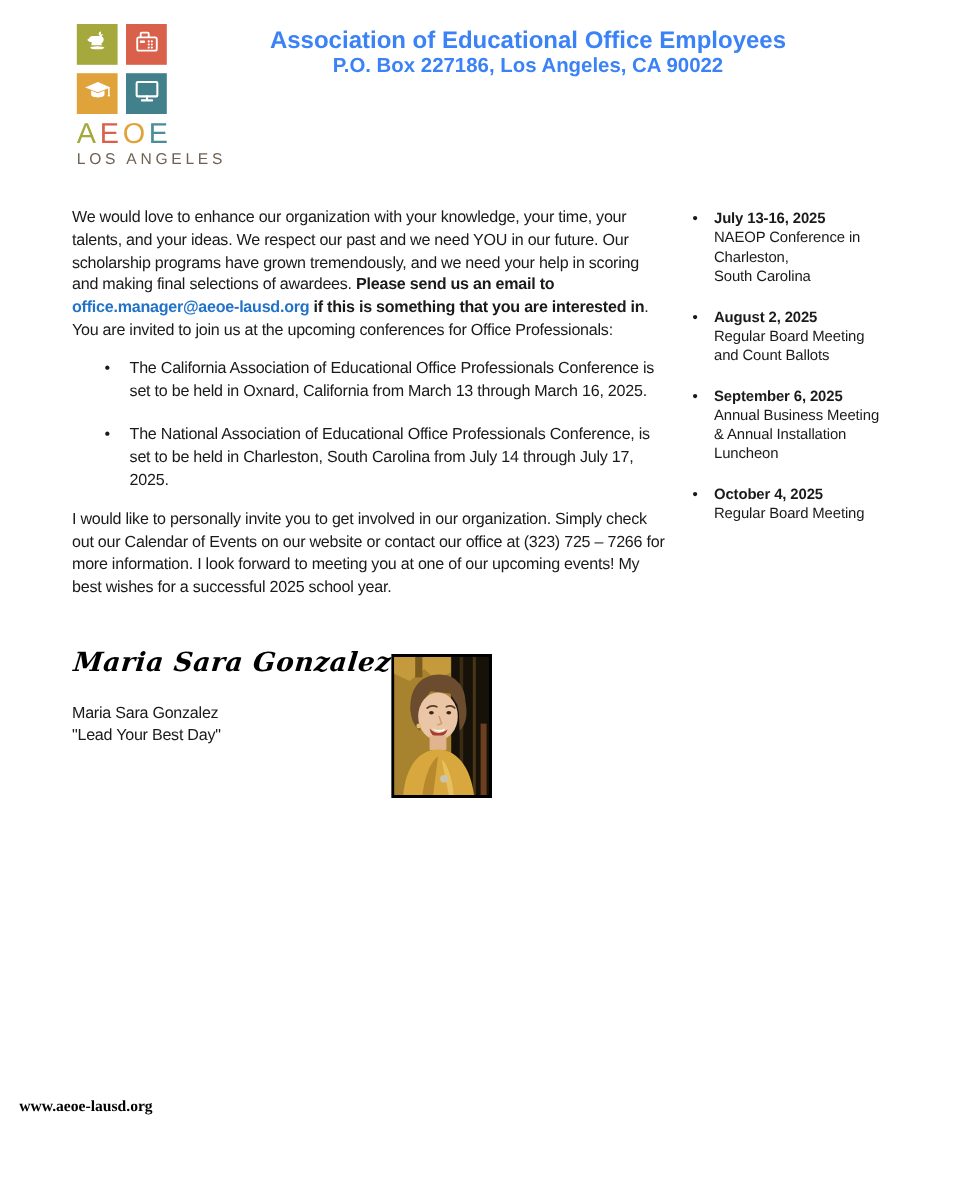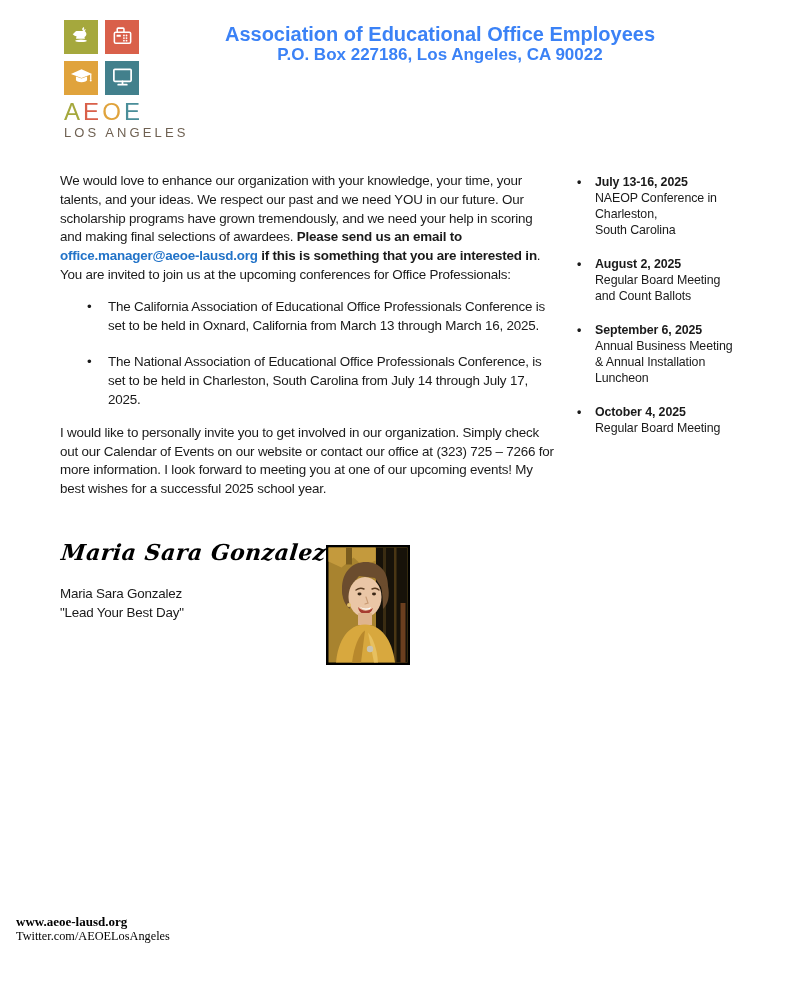--- a/index.html
+++ b/index.html
@@ -217,16 +217,15 @@
         </li>
         <li class="event">
           <div class="event-date">October 4, 2025</div>
           <div class="event-line">Regular Board Meeting</div>
         </li>
       </ul>
   </div>
 
   <div class="footer">
     <div class="footer-site">www.aeoe-lausd.org</div>
-    <div class="footer-tw">Twitter.com/AEOELosAngeles</div>
   </div>
 
 </div>
 
 </body></html>

